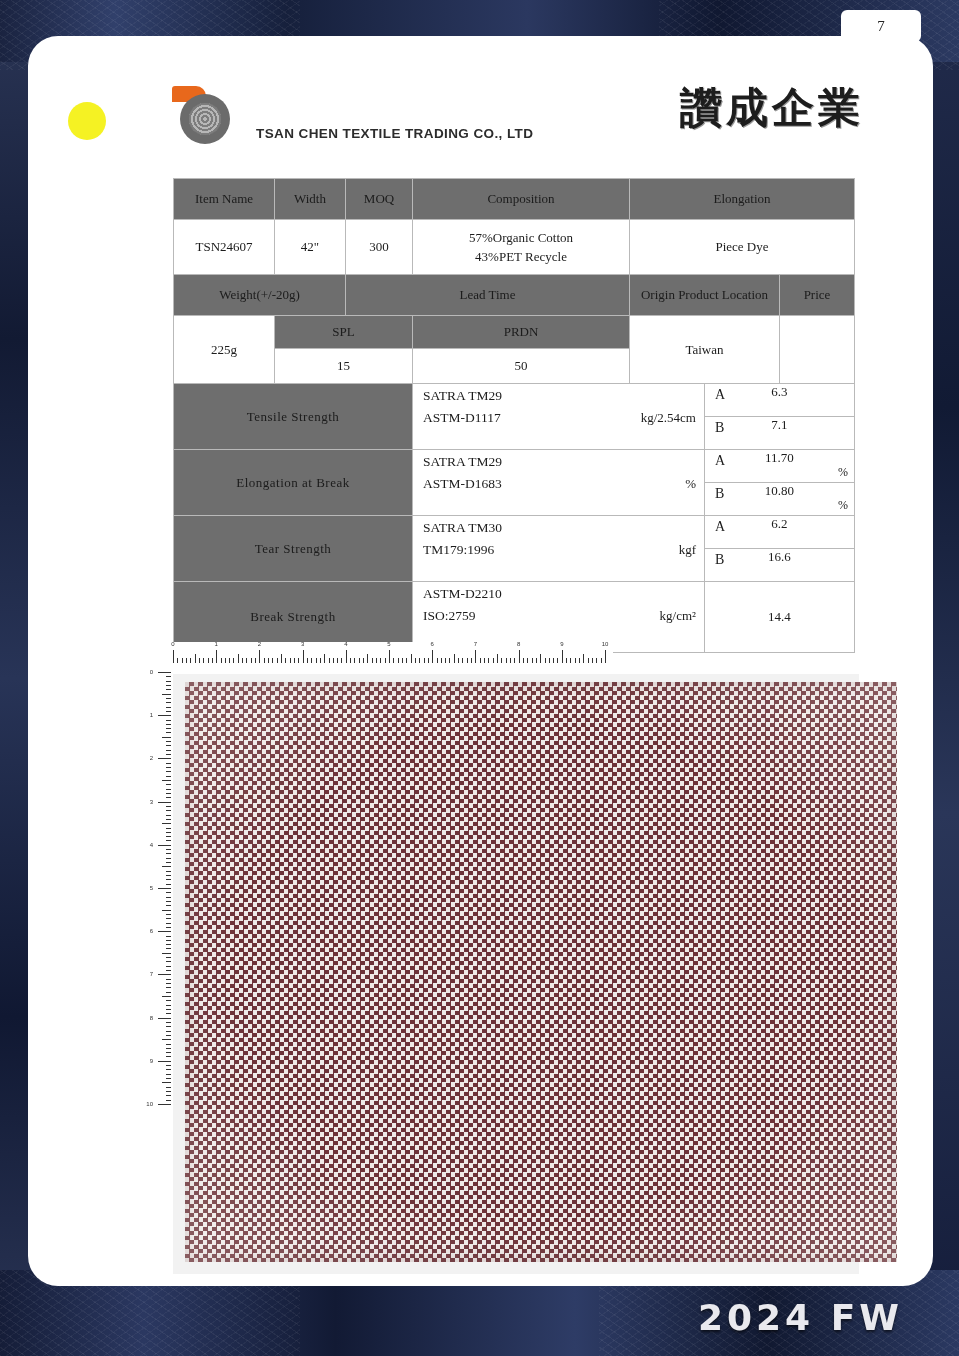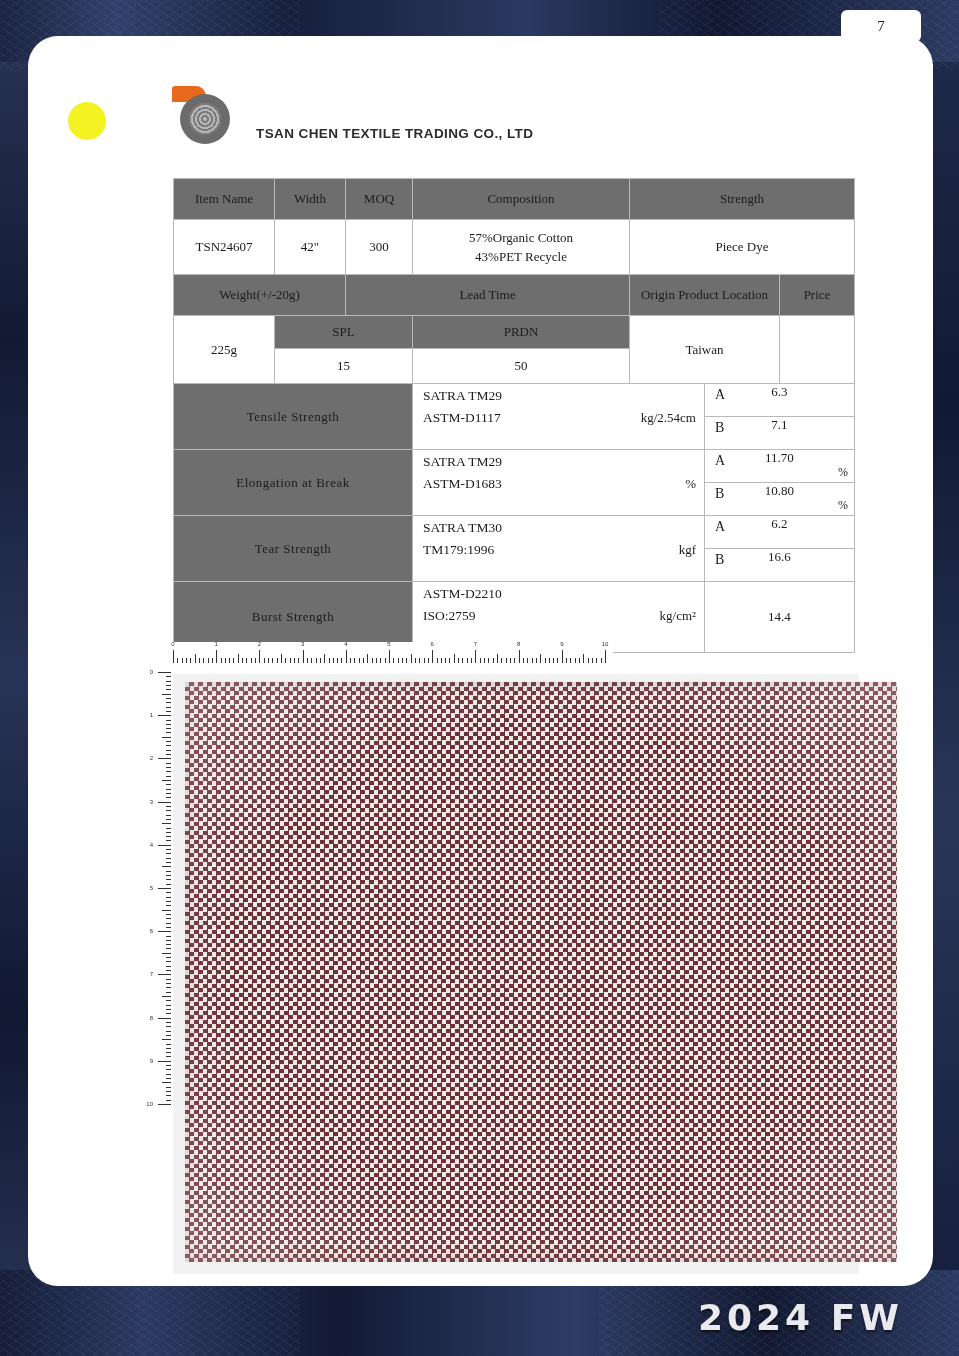--- a/index.html
+++ b/index.html
@@ -176,30 +176,31 @@
 
 <div class="page-num">7</div>
 <div class="yellow-dot"></div>
 
 <div class="logo-wrap">
   <div class="logo-mark">
     <div class="swoosh"></div>
     <div class="ring"></div>
   </div>
   <div class="brand-sub">TSAN CHEN TEXTILE TRADING CO., LTD</div>
+  <div class="brand-cn">讚成企業</div>
 </div>
 
 <table class="spec">
   <tbody>
       <tr>
     <td class="hd" style="width:96px">Item Name</td>
     <td class="hd" style="width:66px">Width</td>
     <td class="hd" style="width:62px">MOQ</td>
     <td class="hd" style="width:212px">Composition</td>
-    <td class="hd" colspan="3" style="width:246px">Strength</td>
+    <td class="hd" colspan="3" style="width:246px">Elongation</td>
   </tr>
   <tr>
     <td class="cellpad">TSN24607</td>
     <td class="cellpad">42"</td>
     <td class="cellpad">300</td>
     <td class="cellpad twoline">
       <div>57%Organic Cotton</div>
       <div>43%PET Recycle</div>
     </td>
     <td class="cellpad" colspan="3">Piece Dye</td>
@@ -294,21 +295,21 @@
   <tr>
     <td colspan="2" style="height:32px;padding:0">
       <div class="abcell">
         <span class="a">B</span>
         <span>16.6</span>
       </div>
     </td>
   </tr>
 
   <tr>
-    <td class="lbl" colspan="3" style="height:62px">Burst Strength</td>
+    <td class="lbl" colspan="3" style="height:62px">Break Strength</td>
     <td colspan="2" style="height:62px;padding:0">
       <div class="tst">
         <span class="n1">ASTM-D2210</span>
         <span class="n2">ISO:2759</span>
         <span class="unit">kg/cm²</span>
       </div>
     </td>
     <td colspan="2">14.4</td>
   </tr>
 </tbody>

